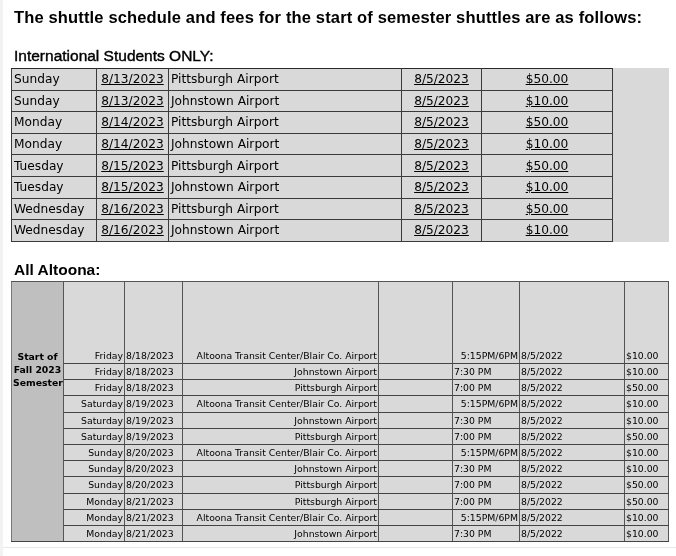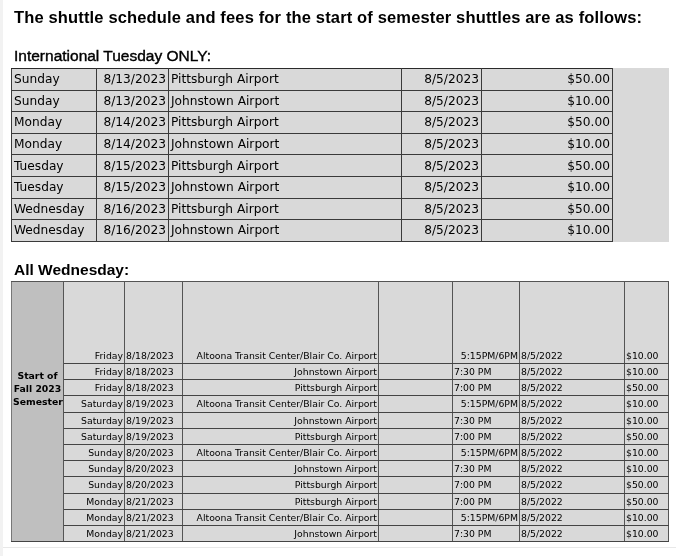--- a/index.html
+++ b/index.html
@@ -58,21 +58,21 @@
       width: 657px;
       font-family: "DejaVu Sans", sans-serif;
       font-size: 12.2px;
     }
     #intl-table td {
       height: 20.6px;
       border: 1.5px solid #3a3a3a;
       border-top: 1.5px solid #2a2a2a;
       line-height: 20px;
     }
-    #intl-table td.r { text-align: right; }
+    #intl-table td.r { text-align: center; text-decoration: underline; }
     #intl-table td.l { text-align: left; }
 
     
     #all-table {
       left: 8px;
       top: 281px;
       width: 657px;
       font-family: "DejaVu Sans", sans-serif;
       font-size: 9.3px;
     }
@@ -109,21 +109,21 @@
       height: 9px;
       background: #ffffff;
       border-top: 1px solid #e8e8e8;
     }
   </style>
 </head>
 <body>
 
 <div class="heading">The shuttle schedule and fees for the start of semester shuttles are as follows:</div>
 
-<div class="section-title" id="intl-title">International Tuesday ONLY:</div>
+<div class="section-title" id="intl-title">International Students ONLY:</div>
 
 <table id="intl-table">
   <colgroup>
     <col style="width:85px">
     <col style="width:72px">
     <col style="width:233px">
     <col style="width:0px">
     <col style="width:80px">
     <col style="width:131px">
     <col style="width:56px">
@@ -189,36 +189,36 @@
         <td class="l">Wednesday</td>
         <td class="r">8/16/2023</td>
         <td class="l" style="width: 233px;">Johnstown Airport</td>
         <td class="l">8PM</td>
         <td class="r">8/5/2023</td>
         <td class="r">$10.00</td>
       </tr>
     </tbody>
 </table>
 
-<div class="section-title" id="all-title">All Wednesday:</div>
+<div class="section-title" id="all-title">All Altoona:</div>
 
 <table id="all-table">
   <colgroup>
     <col style="width:52px">
     <col style="width:61px">
     <col style="width:58px">
     <col style="width:196px">
     <col style="width:74px">
     <col style="width:67px">
     <col style="width:105px">
     <col style="width:44px">
   </colgroup>
   <tbody id="all-body">
       <tr class="header-row">
-        <td class="semester-cell" rowspan="12" style="vertical-align: top; padding-top: 87px;">Start of Fall 2023 Semester</td>
+        <td class="semester-cell" rowspan="12" style="vertical-align: top; padding-top: 68px;">Start of Fall 2023 Semester</td>
         <td class="l">Friday</td>
         <td class="r">8/18/2023</td>
         <td class="l">Altoona Transit Center/Blair Co. Airport</td>
         <td class="l"></td>
         <td class="l">5:15PM/6PM</td>
         <td class="r">8/5/2022</td>
         <td class="r">$10.00</td>
       </tr>
       <tr>
         <td class="l">Friday</td>

